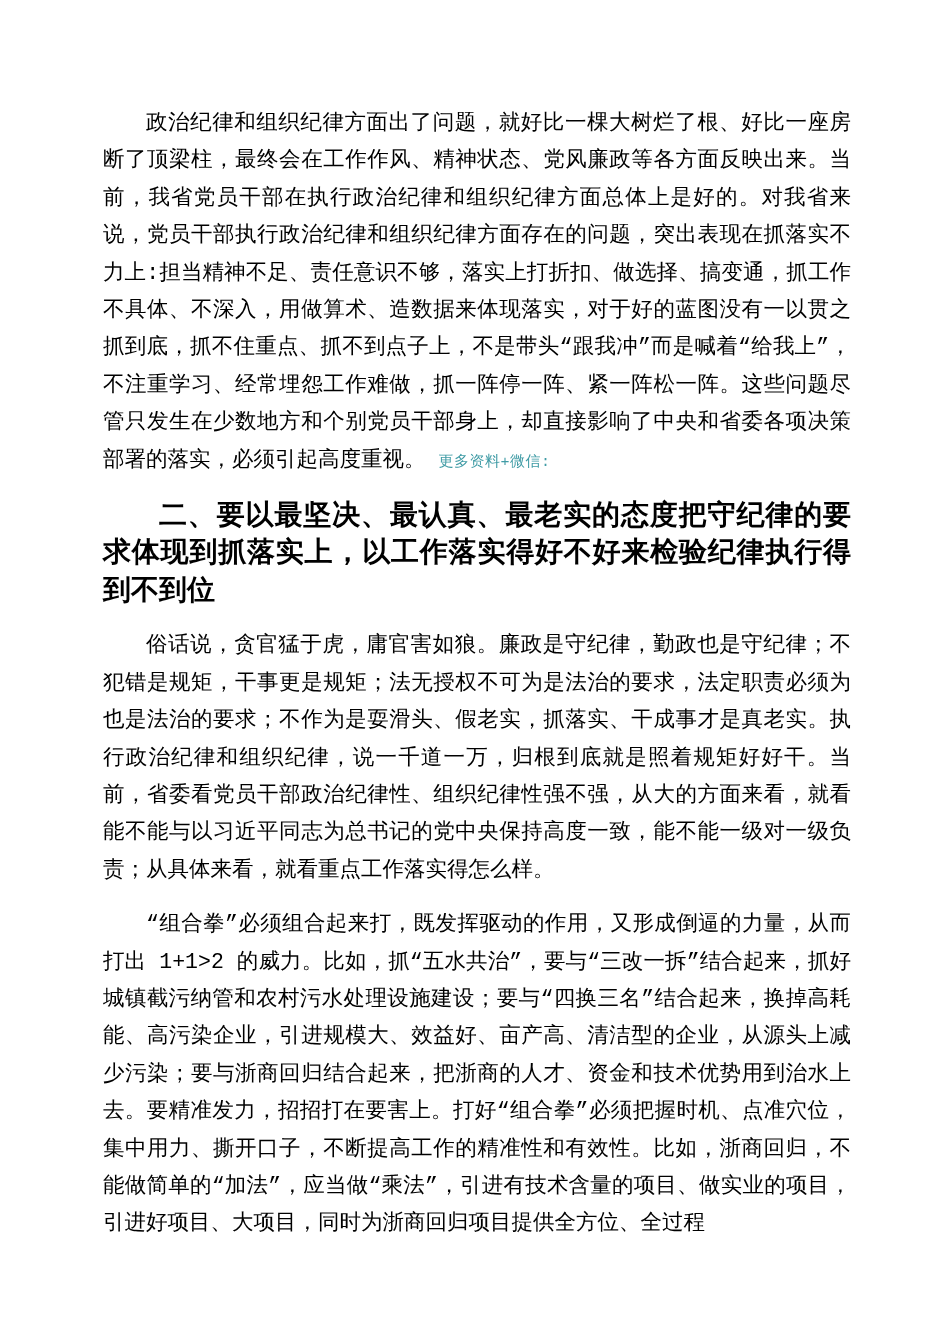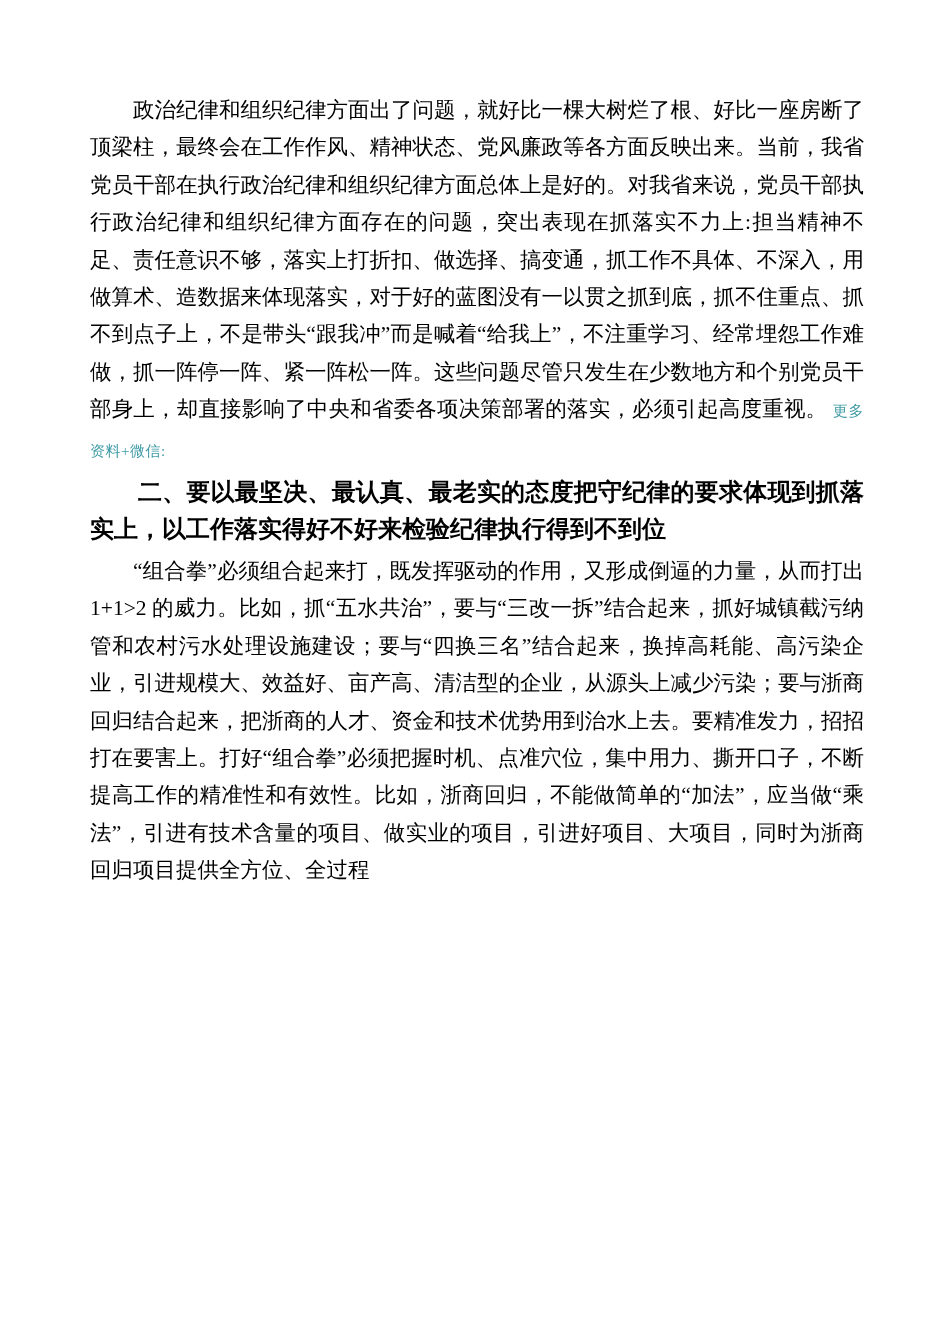--- a/index.html
+++ b/index.html
@@ -18,45 +18,47 @@
     height: 1344px;
     padding: 88px 82px 20px 86px;
     background: #ffffff;
     color: #000000;
     font-family: "Liberation Serif", "DejaVu Serif", serif;
     font-size: 21.5px;
     line-height: 37.4px;
     text-align: justify;
   }
   .page p {
-    margin: 4px;
+    margin: 17px;
     padding: 0;
     text-indent: 2em;
+    font-family: Liberation Mono, monospace;
   }
   .heading {
     margin: 0;
     padding: 0;
     text-indent: 2em;
-    font-size: 24px;
+    font-size: 28px;
     line-height: 37.4px;
     font-weight: bold;
     color: #000000;
   }
   .watermark {
     color: #3f9ba5;
     font-size: 15px;
     letter-spacing: 0.5px;
   }
 </style>
 </head>
 <body>
 
 <div class="page">
 
   <p><span>政治纪律和组织纪律方面出了问题，就好比一棵大树烂了根、好比一座房断了顶梁柱，最终会在工作作风、精神状态、党风廉政等各方面反映出来。当前，我省党员干部在执行政治纪律和组织纪律方面总体上是好的。对我省来说，党员干部执行政治纪律和组织纪律方面存在的问题，突出表现在抓落实不力上:担当精神不足、责任意识不够，落实上打折扣、做选择、搞变通，抓工作不具体、不深入，用做算术、造数据来体现落实，对于好的蓝图没有一以贯之抓到底，抓不住重点、抓不到点子上，不是带头“跟我冲”而是喊着“给我上”，不注重学习、经常埋怨工作难做，抓一阵停一阵、紧一阵松一阵。这些问题尽管只发生在少数地方和个别党员干部身上，却直接影响了中央和省委各项决策部署的落实，必须引起高度重视。</span> <span class="watermark">更多资料+微信:</span></p>
 
   <p class="heading">二、要以最坚决、最认真、最老实的态度把守纪律的要求体现到抓落实上，以工作落实得好不好来检验纪律执行得到不到位</p>
 
+  <p>俗话说，贪官猛于虎，庸官害如狼。廉政是守纪律，勤政也是守纪律；不犯错是规矩，干事更是规矩；法无授权不可为是法治的要求，法定职责必须为也是法治的要求；不作为是耍滑头、假老实，抓落实、干成事才是真老实。执行政治纪律和组织纪律，说一千道一万，归根到底就是照着规矩好好干。当前，省委看党员干部政治纪律性、组织纪律性强不强，从大的方面来看，就看能不能与以习近平同志为总书记的党中央保持高度一致，能不能一级对一级负责；从具体来看，就看重点工作落实得怎么样。</p>
 
 
   <p>“组合拳”必须组合起来打，既发挥驱动的作用，又形成倒逼的力量，从而打出 1+1&gt;2 的威力。比如，抓“五水共治”，要与“三改一拆”结合起来，抓好城镇截污纳管和农村污水处理设施建设；要与“四换三名”结合起来，换掉高耗能、高污染企业，引进规模大、效益好、亩产高、清洁型的企业，从源头上减少污染；要与浙商回归结合起来，把浙商的人才、资金和技术优势用到治水上去。要精准发力，招招打在要害上。打好“组合拳”必须把握时机、点准穴位，集中用力、撕开口子，不断提高工作的精准性和有效性。比如，浙商回归，不能做简单的“加法”，应当做“乘法”，引进有技术含量的项目、做实业的项目，引进好项目、大项目，同时为浙商回归项目提供全方位、全过程</p>
 
 </div>
 
 </body></html>

